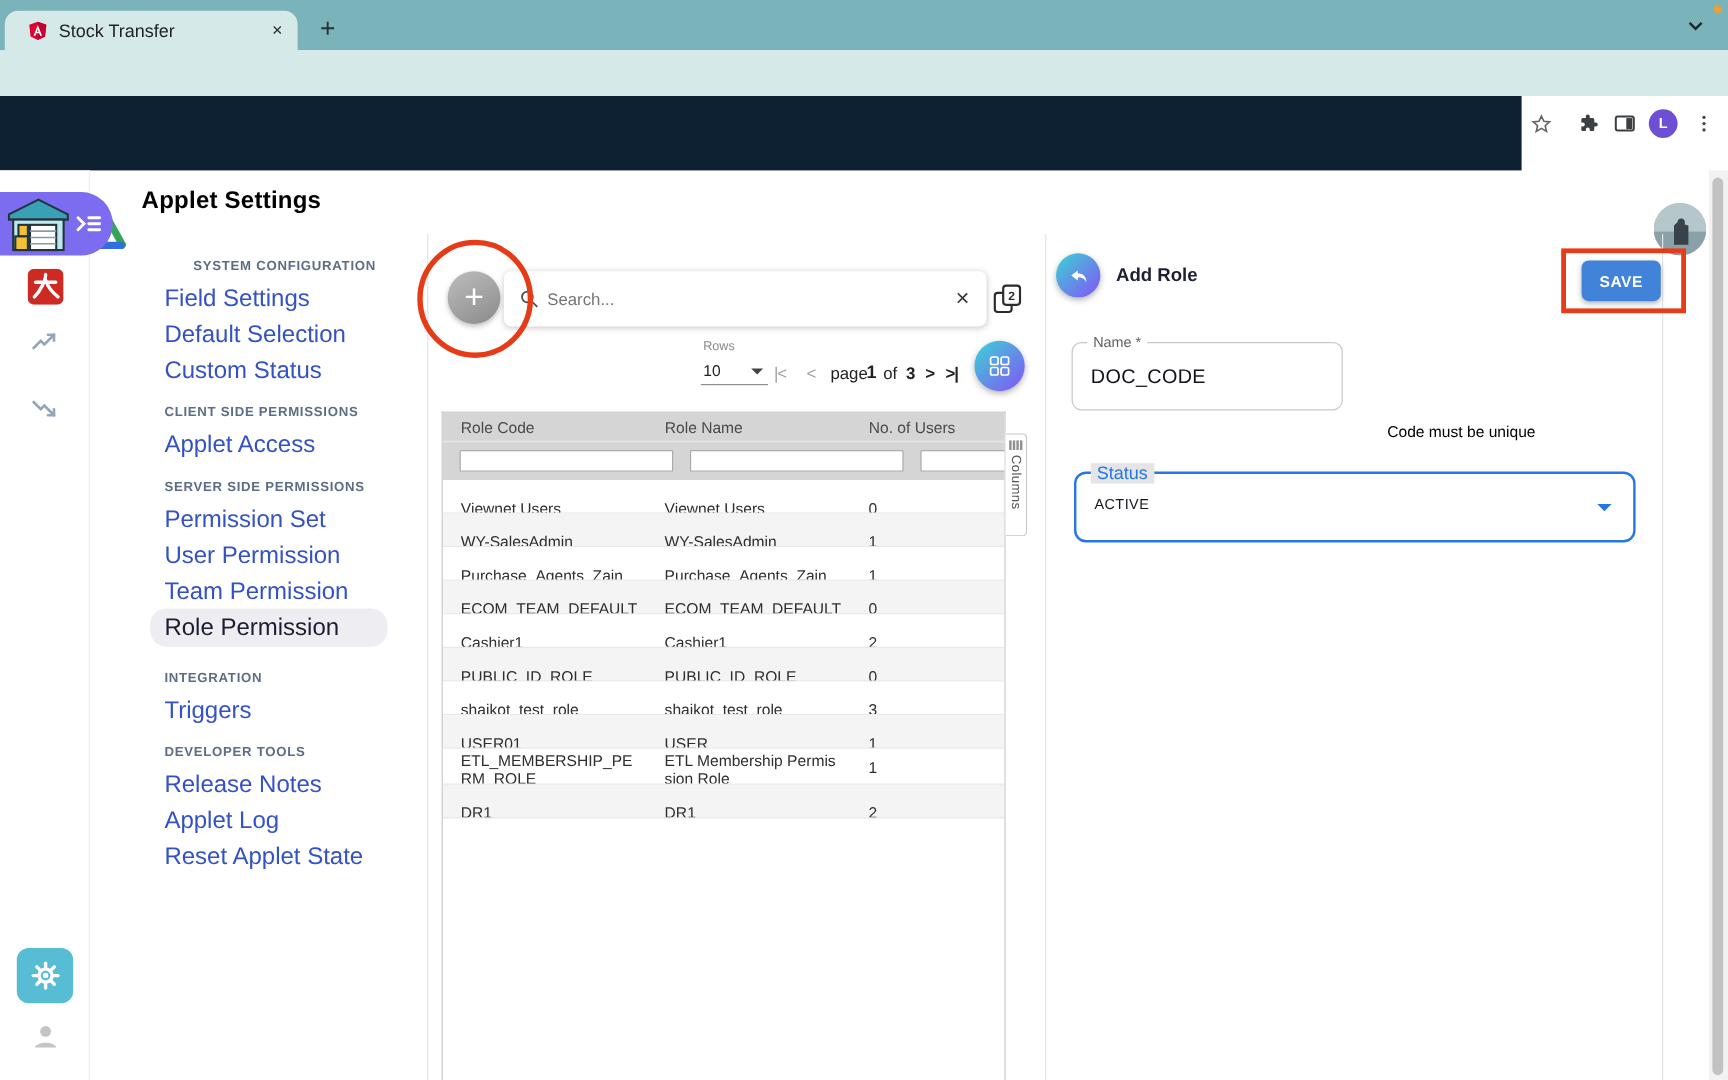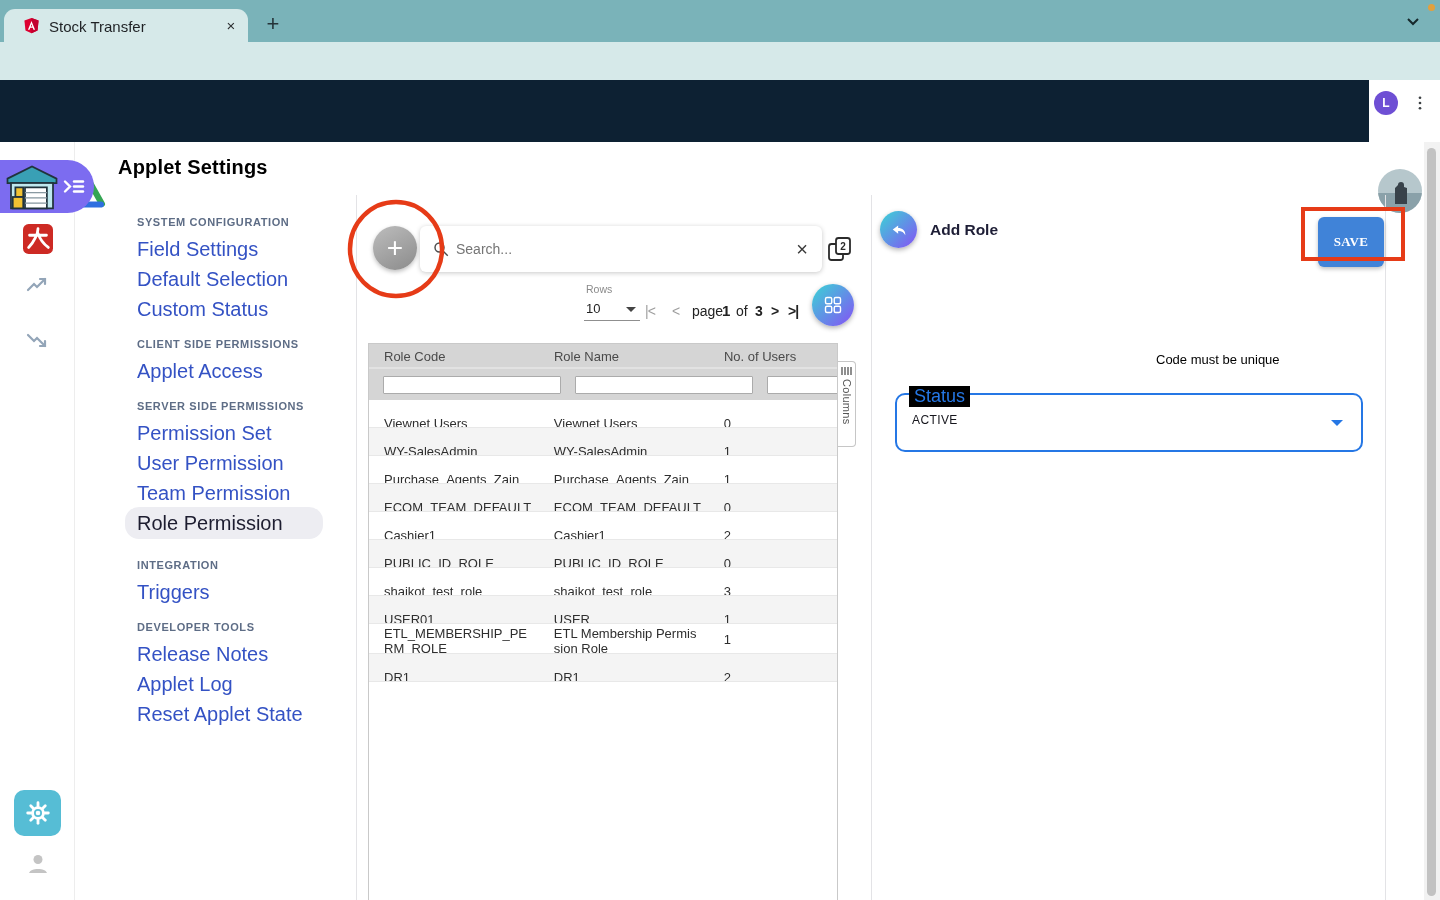--- a/index.html
+++ b/index.html
@@ -21,21 +21,21 @@
 
   .urlrow { position:absolute; left:0; top:42px; width:1440px; height:38px; background:var(--chrome_light); }
   .nav-ico { position:absolute; top:49px; width:24px; height:24px; display:flex; align-items:center; justify-content:center; }
   .urlpill { position:absolute; left:112px; top:46px; width:1190px; height:30px; background:#fff; border-radius:15px; }
   .url-lock { position:absolute; left:124px; top:53px; }
   .url-text { position:absolute; left:144px; top:53px; font-size:13px; color:#33363a; letter-spacing:0; white-space:nowrap; }
   .avatar-chip { position:absolute; left:1374px; top:49px; width:24px; height:24px; border-radius:50%; background:#6e4fd4;
                  color:#fff; font-size:12px; font-weight:bold; display:flex; align-items:center; justify-content:center; }
 
   
-  .appbar { position:absolute; left:0; top:80px; width:1369px; height:62px; background:var(--header_navy); }
+  .appbar { position:absolute; left:0; top:80px; width:1268px; height:62px; background:var(--header_navy); }
   .brand { position:absolute; left:70px; top:95px; display:flex; align-items:center; gap:6px; }
   .brand-text { color:#fff; font-size:27px; font-weight:800; letter-spacing:.3px; }
   .hdr-avatar { position:absolute; left:1378px; top:89px; width:44px; height:44px; border-radius:50%; overflow:hidden; }
 
   
   .rail { position:absolute; left:0; top:142px; width:75px; height:758px; background:#fff; border-right:1px solid #ededed; }
   .applet-pill { position:absolute; left:0; top:160px; width:94px; height:53px; background:var(--rail_purple);
                  border-radius:0 27px 27px 0; display:flex; align-items:center; }
   .applet-pill .wh { position:absolute; left:4px; top:0px; width:56px; height:53px; }
   .applet-pill .tg { position:absolute; left:62px; top:17px; width:24px; height:19px; }
@@ -43,21 +43,21 @@
   .gear-btn { position:absolute; left:14px; top:790px; width:47px; height:46px; border-radius:10px; background:#56bdd5;
               display:flex; align-items:center; justify-content:center; }
 
   
   .page-title { position:absolute; left:118px; top:156px; font-size:20px; font-weight:700; color:#000000; letter-spacing:.2px; }
   .vline { position:absolute; top:195px; width:1px; height:705px; background:#e3e3e6; }
 
   
   .settings-nav { position:absolute; left:137px; top:210px; width:205px; }
   .nav-heading { font-size:11px; font-weight:bold; color:#5e6d86; letter-spacing:.6px; margin:20px 0 12px; }
-  .nav-heading:first-child { margin-top:6px; }
+  .nav-heading:first-child { margin-top:6px;margin-left:24px; }
   .nav-link { font-size:20px; color:var(--link_blue); margin-bottom:12px; line-height:18px; cursor:pointer; }
   .nav-link.active { color:#1d1d30; background:#ededf2; border-radius:14px; padding:7px 12px;
                      margin:-7px 0 5px -12px; width:198px; }
 
   
   .add-btn { position:absolute; left:373px; top:226px; width:44px; height:44px; border-radius:50%;
              background:linear-gradient(150deg,#bdbdbd 0%,#8b8b8b 100%); box-shadow:0 2px 4px rgba(0,0,0,.25);
              color:#fff; font-size:28px; font-weight:400; display:flex; align-items:center; justify-content:center; }
   .search-bar { position:absolute; left:420px; top:226px; width:402px; height:46px; background:#fff; border-radius:6px;
                 box-shadow:0 1px 5px rgba(0,0,0,.22); display:flex; align-items:center; }
@@ -102,34 +102,34 @@
                  display:flex; flex-direction:column; align-items:center; padding-top:5px; cursor:pointer; }
   .grip { display:flex; gap:1.5px; margin-bottom:4px; }
   .grip i { width:1.5px; height:8px; background:#8f8f8f; display:block; }
   .columns-tab .vtext { writing-mode:vertical-rl; font-size:11px; color:#555; letter-spacing:.3px; }
 
   
   .back-btn { position:absolute; left:880px; top:211px; width:37px; height:37px; border-radius:50%;
               background:linear-gradient(135deg,var(--gradient_teal) 10%,var(--gradient_purple) 90%);
               box-shadow:0 2px 5px rgba(0,0,0,.3); display:flex; align-items:center; justify-content:center; }
   .form-title { position:absolute; left:930px; top:221px; font-size:15.5px; font-weight:700; color:#1e1e36; }
-  .save-btn { position:absolute; left:1318px; top:217px; width:66px; height:50px; background:var(--save_blue); border:none;
+  .save-btn { position:absolute; left:1318px; top:217px; width:66px; height:34px; background:var(--save_blue); border:none;
               border-radius:6px; color:#fff; font-size:13px; font-weight:bold; letter-spacing:.4px;
-              box-shadow:0 2px 4px rgba(0,0,0,.25); cursor:pointer; font-family:Liberation Serif, serif; }
+              box-shadow:0 2px 4px rgba(0,0,0,.25); cursor:pointer; font-family:Liberation Sans, sans-serif; }
 
   .field { position:absolute; height:57px; border:1px solid #c8c8c8; border-radius:8px; background:#fff; }
   .field .flabel { position:absolute; left:12px; top:-8px; background:#fff; padding:0 5px; font-size:12px; color:#5f5f66; }
   .field .fval { position:absolute; left:15px; top:19px; font-size:16.5px; color:#121218; letter-spacing:.3px; }
   .field.name { left:893px; top:285px; width:226px; }
   .field.code { left:1139px; top:285px; width:226px; }
   .helper { position:absolute; left:1156px; top:352px; font-size:13px; color:#000000; }
 
   .status-field { position:absolute; left:895px; top:393px; width:468px; height:59px; border:2px solid var(--status_blue);
                   border-radius:10px; background:#fff; cursor:pointer; }
-  .status-field .flabel { position:absolute; left:12px; top:-9px; background:#000000; padding:0 5px; font-size:18px; color:var(--status_blue); }
+  .status-field .flabel { position:absolute; left:12px; top:-9px; background:#e5e5e5; padding:0 5px; font-size:15px; color:var(--status_blue); }
   .status-field .fval { position:absolute; left:15px; top:18px; font-size:12px; color:#15151c; letter-spacing:.4px; }
   .status-field .caret { position:absolute; right:18px; top:25px; width:0; height:0; border-left:6px solid transparent;
                          border-right:6px solid transparent; border-top:6px solid var(--status_blue); }
 
   
   .anno { position:absolute; pointer-events:none; }
   .anno-rect { left:1301px; top:207px; width:104px; height:54px; border:4px solid var(--annotation_red); }
   .scroll-track { position:absolute; left:1424px; top:142px; width:16px; height:758px; background:#f2f2f2; }
   .scroll-thumb { position:absolute; left:1427px; top:148px; width:9px; height:748px; background:#c2c2c2; border-radius:5px; }
 </style>
@@ -430,20 +430,24 @@
   </div>
 
   <span class="back-btn">
     <svg width="20" height="20" viewBox="0 0 24 24" fill="#fff">
       <path d="M11 6.5 L4.5 11.5 L11 16.5 V13.2 C15.5 13.2 18 15 19.6 18.2 C19.6 12 15.8 9.6 11 9.6 Z"></path>
     </svg>
   </span>
   <span class="form-title">Add Role</span>
   <button class="save-btn">SAVE</button>
 
+  <div class="field name">
+    <span class="flabel">Name *</span>
+    <span class="fval">DOC_CODE</span>
+  </div>
   <span class="helper">Code must be unique</span>
 
   <div class="status-field">
     <span class="flabel">Status</span>
     <span class="fval">ACTIVE</span>
     <span class="caret"></span>
   </div>
 
   <svg class="anno" style="left:345px; top:198px" width="102" height="102">
     <ellipse cx="51" cy="51" rx="46" ry="47" fill="none" stroke="#e63b17" stroke-width="4.5"></ellipse>

